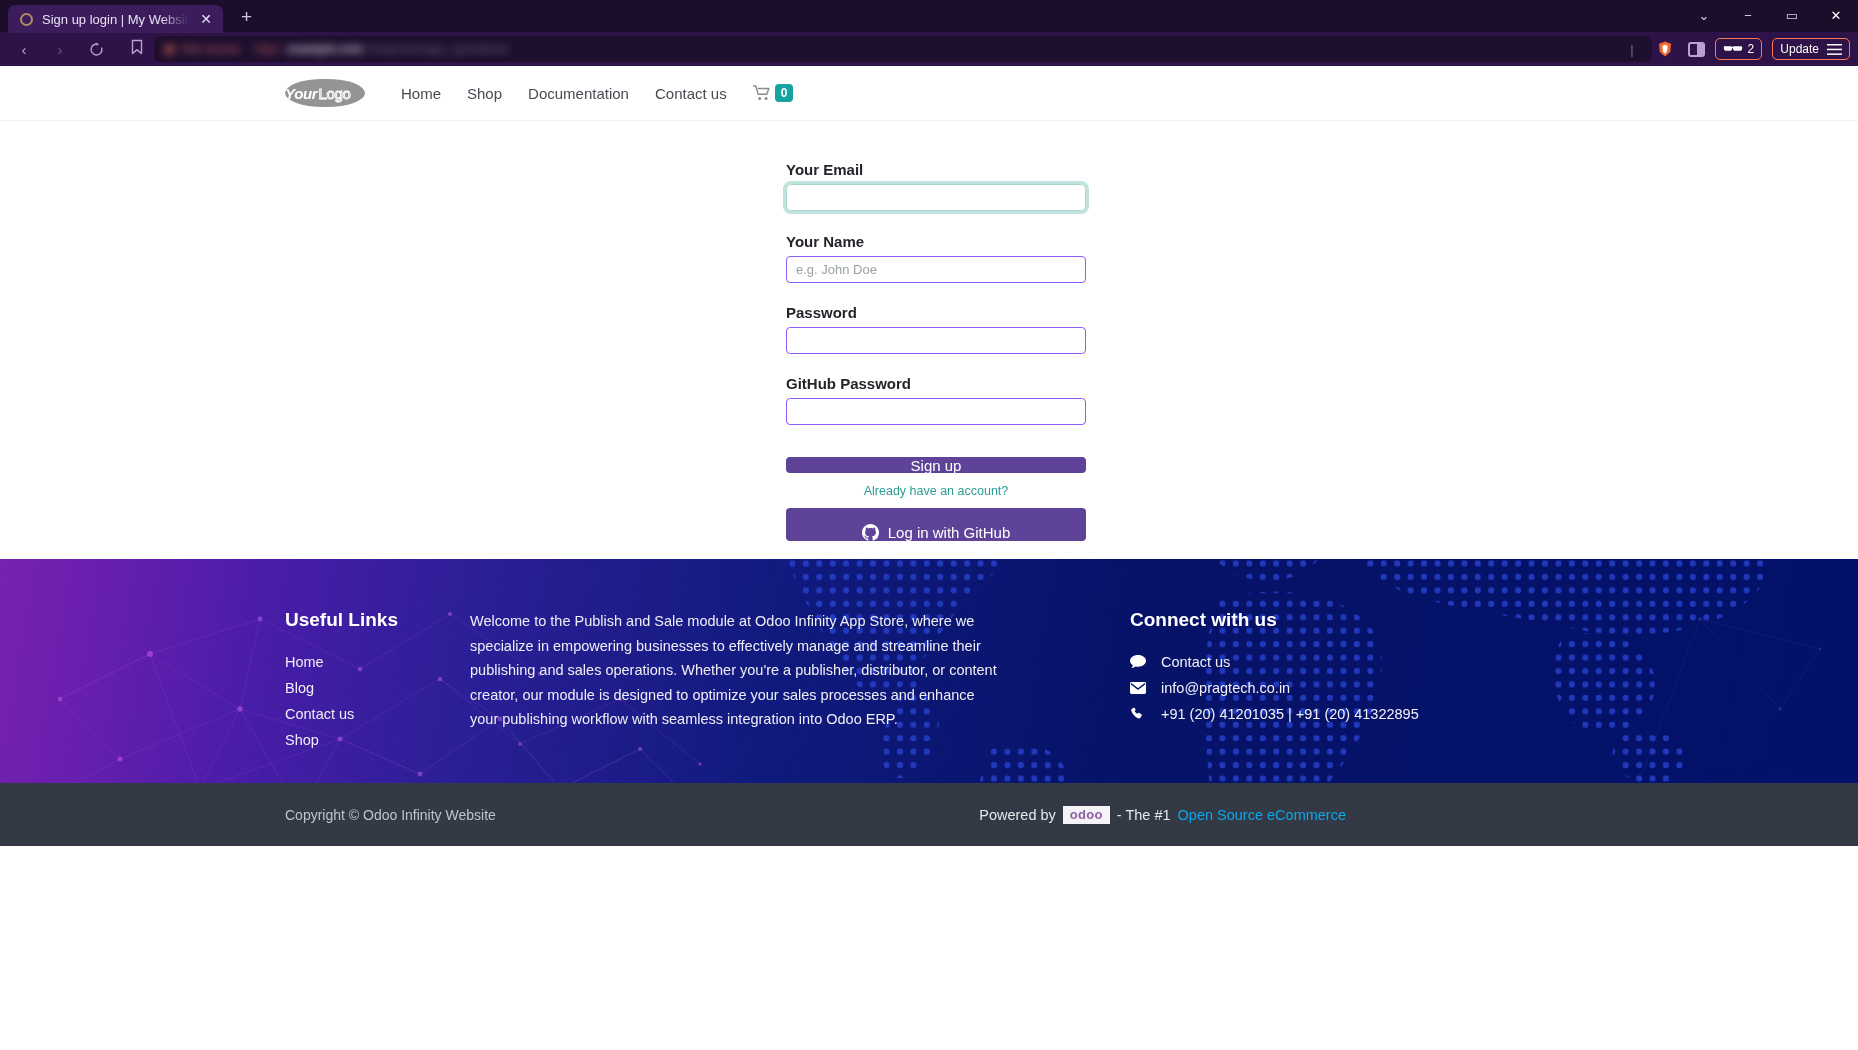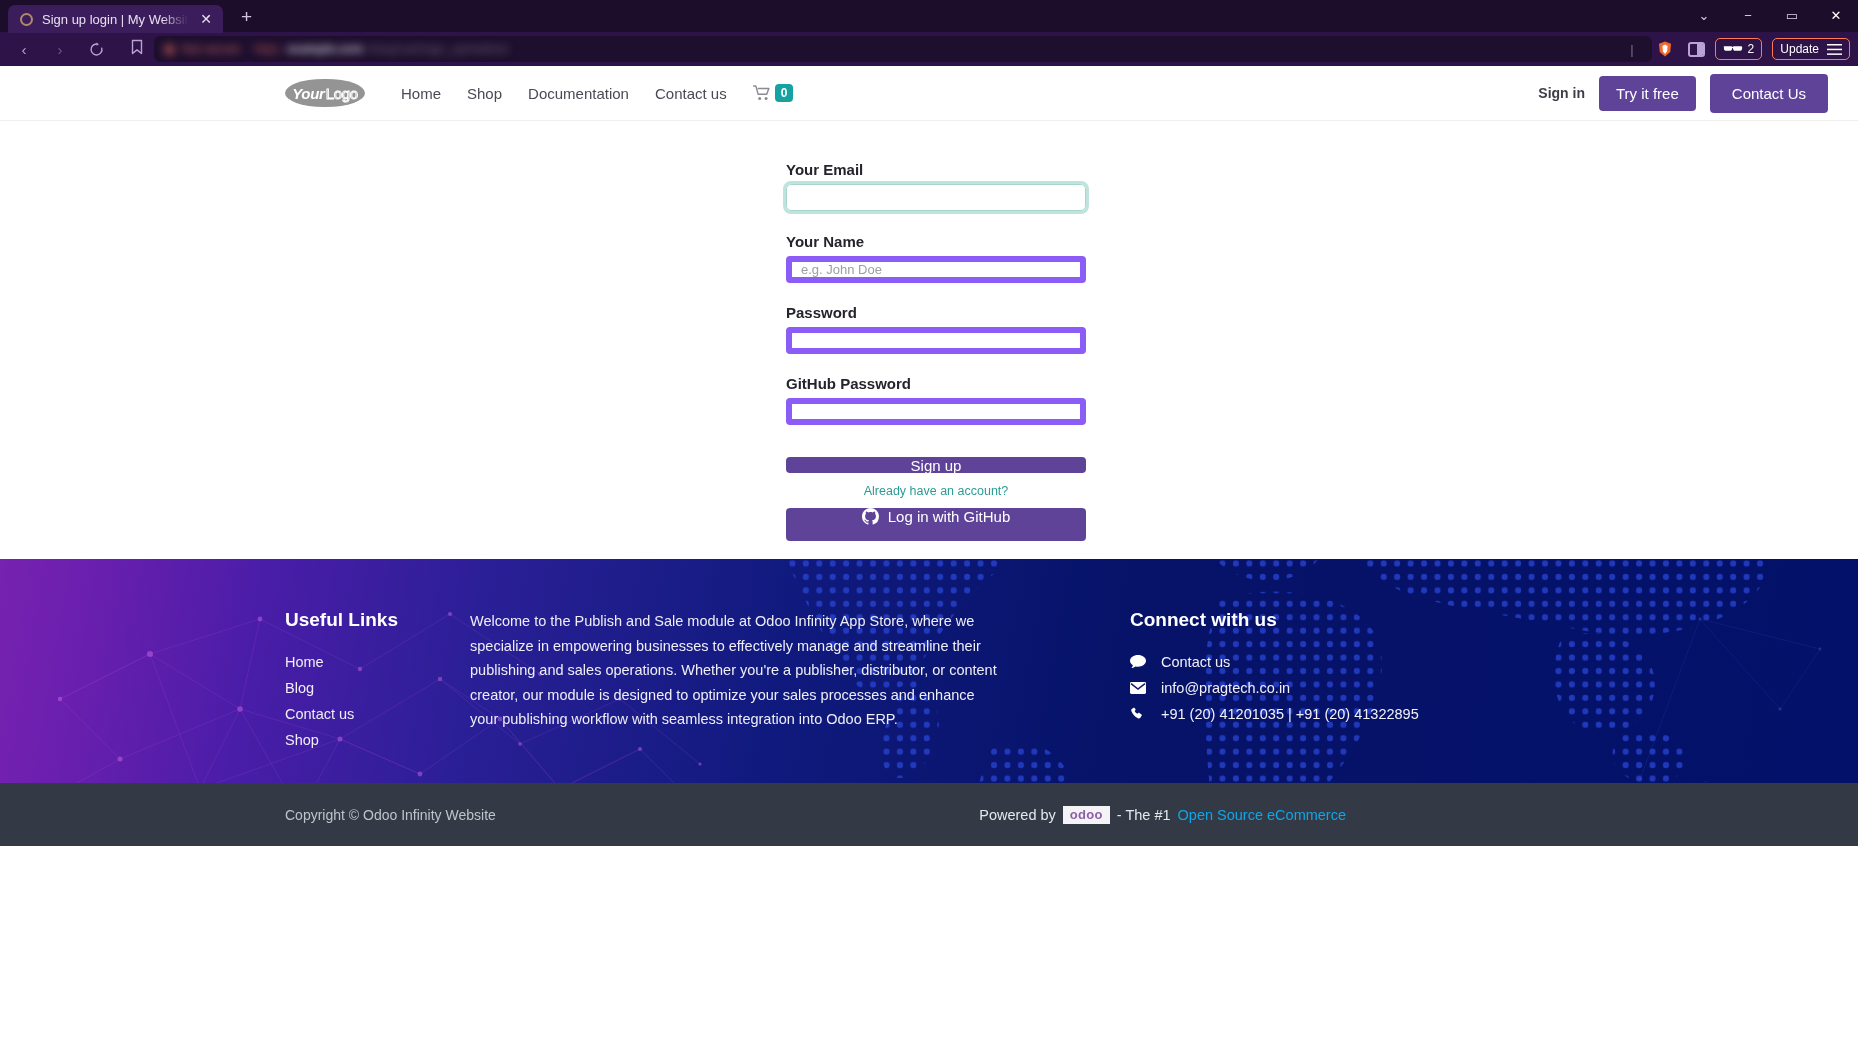--- a/index.html
+++ b/index.html
@@ -87,21 +87,21 @@
   .hamburger { display:inline-block; }
 
   
   .site-header {
     height:55px; background:#fff; display:flex; align-items:center;
     padding:0 30px 0 0; border-bottom:1px solid #f0f0f0;
   }
   .logo {
     width:80px; height:28px; margin-left:285px; margin-right:36px;
     background:#949494; border-radius:50%/52%;
-    display:flex; align-items:center; justify-content:center;
+    display:flex; align-items:center; 
     position:relative; flex:0 0 auto;
   }
   .logo .l1 { color:#fff; font-weight:bold; font-size:15px; font-style:italic; letter-spacing:-.3px;}
   .logo .l2 {
     color:transparent; font-size:15px; letter-spacing:-.3px;
     -webkit-text-stroke:1px #fff; margin-left:1px;
   }
   .mainnav { display:flex; align-items:center; gap:26px; }
   .mainnav a { color:#4a4a55; font-size:15px; text-decoration:none; }
   .cart { display:flex; align-items:center; gap:4px; margin-left:26px; }
@@ -115,21 +115,21 @@
     background:#5f4399; color:#fff; border:none; border-radius:4px;
     font-size:15px; padding:9px 17px; cursor:pointer;
     font-family:"Liberation Sans", sans-serif;
   }
   .btn-purple.outline2 { padding:11px 22px; }
 
   
   .page-body { background:#fff; height:438px; position:relative; }
   .form-wrap { width:300px; margin:0 auto; padding-top:40px; position:relative; left:7px;}
   .fld-label { font-size:15px; font-weight:bold; color:#24242c; margin-bottom:6px; }
-  .fld { width:300px; height:27px; border:6px solid #8b5cf6; border-radius:4px;
+  .fld { width:300px; height:27px; border:1px solid #8b5cf6; border-radius:4px;
          font-size:13px; padding:0 9px; color:#32323a; background:#fff;
          font-family:"Liberation Sans", sans-serif; display:block; }
   .fld::placeholder { color:#9aa0a6; }
   .fld.focused {
     border:1px solid #a8d5cf; outline:3px solid #bfe3dd; outline-offset:0;
     border-radius:5px;
   }
   .gap-a { height:22px; }
   .gap-b { height:21px; }
   .gap-c { height:21px; }
@@ -139,21 +139,21 @@
     border-radius:4px; font-size:15px; cursor:pointer;
     font-family:"Liberation Sans", sans-serif;
   }
   .alt-link {
     display:block; text-align:center; color:#2d9b94; font-size:12.5px;
     margin-top:9px; text-decoration:none;
   }
   .btn-github {
     width:300px; height:33px; background:#5f4399; color:#fff; border:none;
     border-radius:4px; font-size:15px; cursor:pointer; margin-top:10px;
-    display:flex; align-items:flex-start; justify-content:center; gap:9px;
+    display:flex; align-items:flex-end; justify-content:center; gap:9px;
     font-family:"Liberation Sans", sans-serif;
   }
 
   
   .footer {
     height:224px; position:relative; overflow:hidden;
     background:linear-gradient(100deg,
       #7722b0 0%, #6a1fae 5%, #4a1da8 14%,
       #2a1f96 26%, #101a7e 42%, #061368 60%, #04116a 100%);
   }
@@ -278,25 +278,20 @@
     <a href="#">Documentation</a>
     <a href="#">Contact us</a>
   </nav>
   <div class="cart">
     <svg width="18" height="16" viewBox="0 0 20 18">
       <path d="M0 1.2h3.1l2.6 9.3h9.6l2.4-6.6H5.2" fill="none" stroke="#8a8a92" stroke-width="1.6" stroke-linejoin="round"></path>
       <circle cx="7.4" cy="15.2" r="1.7" fill="#8a8a92"></circle>
       <circle cx="14.6" cy="15.2" r="1.7" fill="#8a8a92"></circle>
     </svg>
     <span class="cart-badge">0</span>
-  </div>
-  <div class="header-right">
-    <a href="#" class="signin">Sign in</a>
-    <button class="btn-purple">Try it free</button>
-    <button class="btn-purple outline2">Contact Us</button>
   </div>
 </div>
 
 <div class="page-body">
   <div class="form-wrap">
 
     <div class="fld-label">Your Email</div>
     <input class="fld focused" type="email" placeholder="" style="">
 
     <div class="gap-a"></div>

